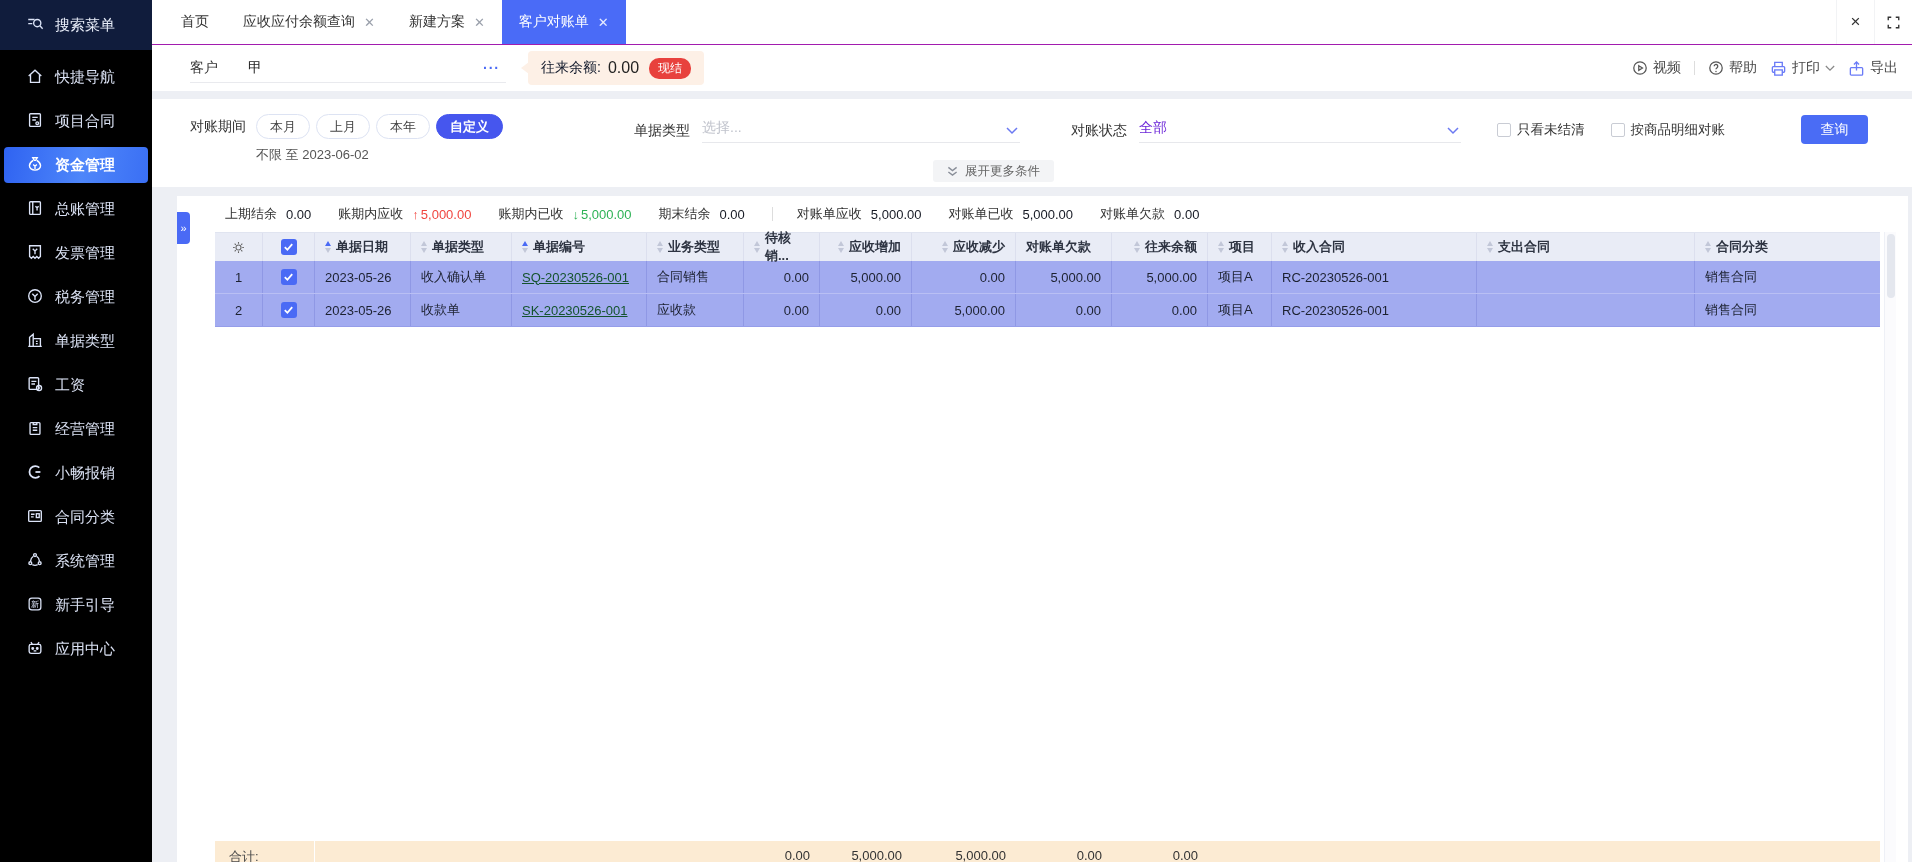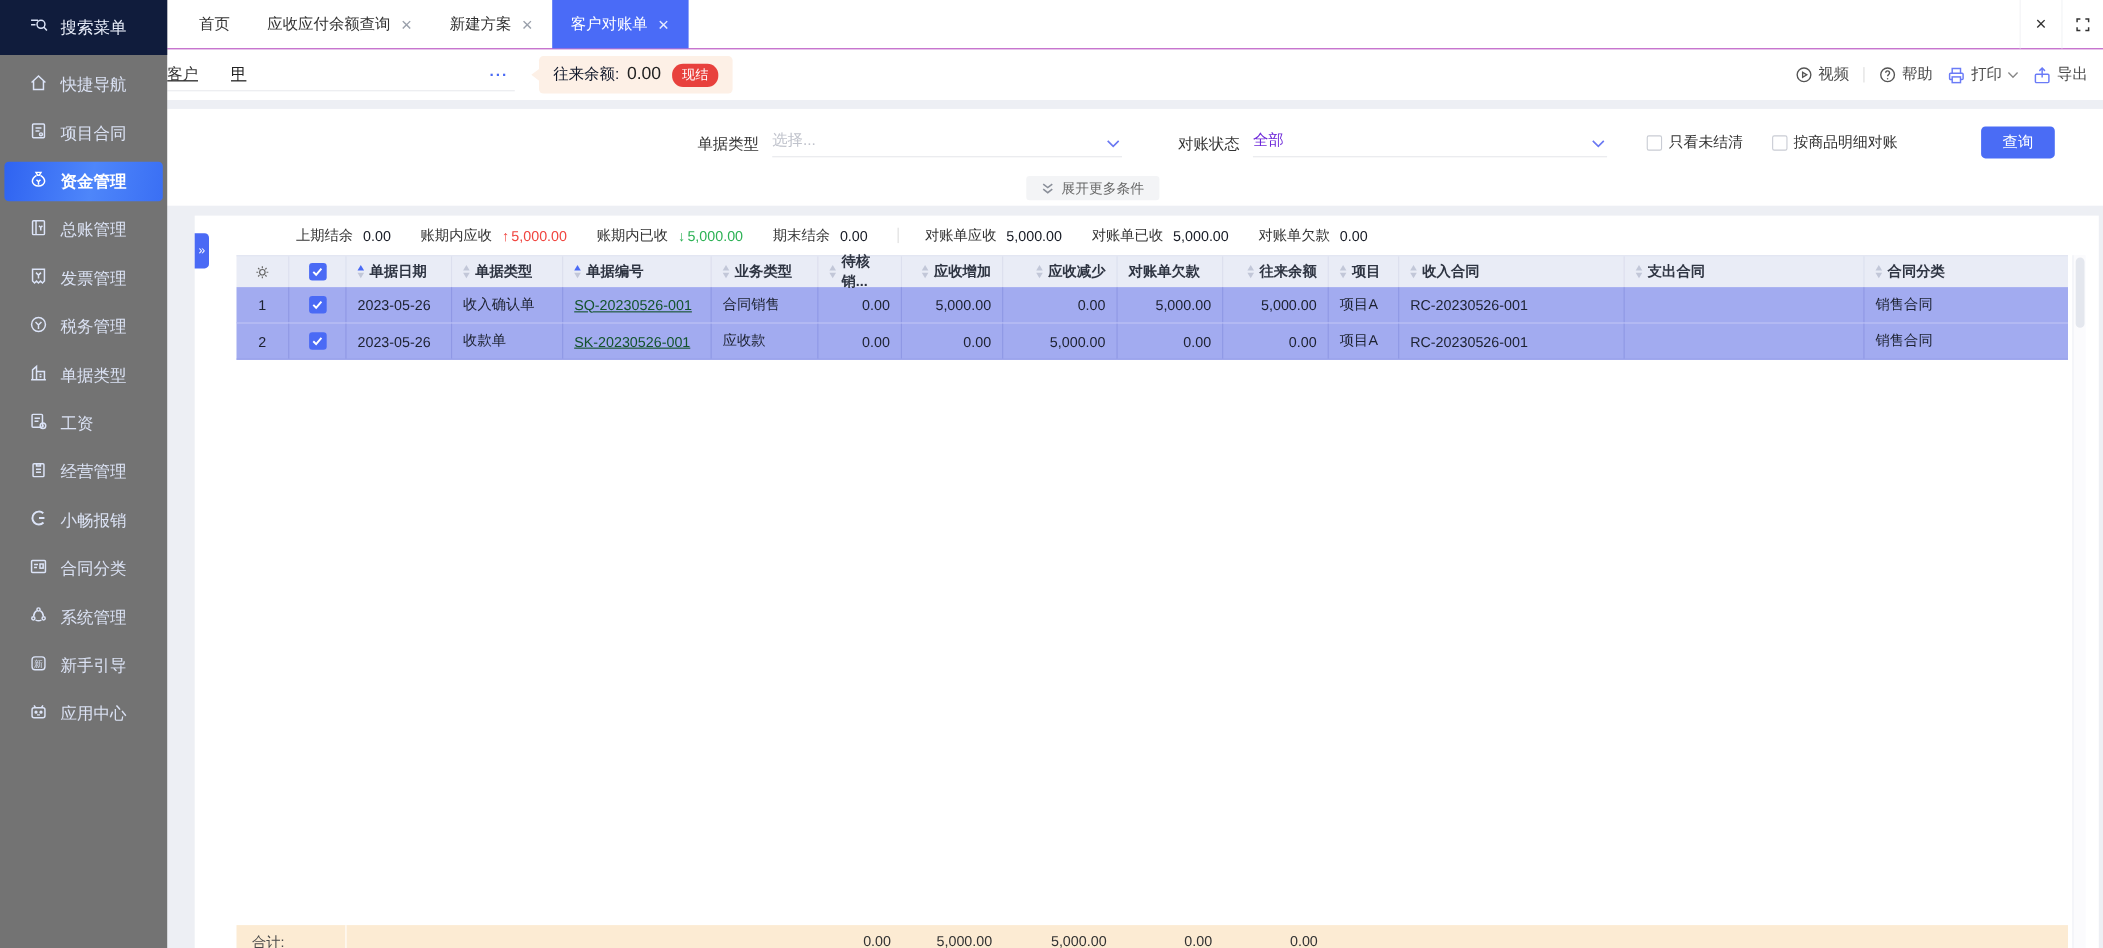--- a/index.html
+++ b/index.html
@@ -1,20 +1,20 @@
 <!DOCTYPE html>
 <html><head>
 <meta charset="utf-8">
 <style>
   * { box-sizing: border-box; margin: 0; padding: 0; }
   html,body { width:1912px; height:862px; overflow:hidden; background:#edeff4;
     font-family:"Liberation Sans", sans-serif; }
 
   
-  .sidebar { position:absolute; left:0; top:0; width:152px; height:862px; background:#737373; z-index:10; }
+  .sidebar { position:absolute; left:0; top:0; width:152px; height:862px; background:#000000; z-index:10; }
   .side-search { height:50px; display:flex; align-items:center; padding-left:26px; gap:11px;
     background:#101c3c; color:#e8edf9; font-size:15px; cursor:pointer; }
   .side-list { position:absolute; top:51px; left:0; right:0; }
   .side-item { height:36px; margin:8px 4px 0 4px; display:flex; align-items:center; gap:11px;
     padding-left:22px; color:#dbe2f4; font-size:15px; border-radius:4px; cursor:pointer; }
   .side-item.active { background:linear-gradient(100deg,#2f63f1 0%,#4e86fa 55%,#3a6ff4 100%);
     color:#fff; font-weight:bold; }
   .side-item svg, .side-search svg { flex:none; }
 
   
@@ -25,22 +25,22 @@
   .tab:first-child { margin-left:12px; }
   .tab .x { color:#9aa0ab; font-size:13px; }
   .tab.active { background:#4a6bf7; color:#fff; }
   .tab.active .x { color:#e7ecff; }
   .tabbar-right { margin-left:auto; display:flex; align-items:stretch; }
   .tb-icon { width:38px; display:flex; align-items:center; justify-content:center; cursor:pointer;
     border-left:1px solid #f2f3f5; color:#333; font-size:17px; }
 
   
   .toolbar { height:46px; background:#fff; display:flex; align-items:center; }
-  .cust-field { width:316px; height:30px; display:flex; align-items:center;
-    border-bottom:1px solid #e9eaee; position:relative;text-decoration:underline; }
+  .cust-field { margin-left:38px; width:316px; height:30px; display:flex; align-items:center;
+    border-bottom:1px solid #e9eaee; position:relative; }
   .cust-label { font-size:14px; color:#333; margin-right:30px; }
   .cust-value { font-size:14px; color:#222; }
   .dots { position:absolute; right:6px; color:#4a6af5; font-weight:bold; font-size:14px;
     letter-spacing:1px; cursor:pointer; }
   .bubble { margin-left:22px; height:34px; background:#fdf0e6; border-radius:4px;
     display:flex; align-items:center; padding:0 13px; position:relative; }
   .bubble:before { content:""; position:absolute; left:-7px; top:50%; margin-top:-6px;
     border-top:6px solid transparent; border-bottom:6px solid transparent; border-right:8px solid #fdf0e6; }
   .bubble .blabel { font-size:14px; color:#0f172a; }
   .bubble .bvalue { font-size:16px; color:#222; margin:0 10px 0 7px; }
@@ -81,21 +81,21 @@
   .expand-more { position:absolute; left:781px; top:61px; height:22px; background:#f3f4f6; border-radius:3px;
     display:flex; align-items:center; gap:7px; padding:0 14px; font-size:12.5px; color:#666; cursor:pointer; }
 
   
   .panel { position:absolute; left:25px; top:196px; width:1731px; bottom:0; background:#fff; overflow:hidden; }
   .side-flag { position:absolute; left:25px; top:212px; width:13px; height:32px; background:#4a6af5;
     color:#fff; border-radius:0 4px 4px 0; display:flex; align-items:center; justify-content:center;
     font-size:11px; z-index:11; cursor:pointer; }
 
   .summary { position:absolute; left:48px; top:6px; height:24px; display:flex; align-items:center;
-    font-size:13px; color:#333;margin-left:44px; }
+    font-size:13px; color:#333; }
   .sitem { display:flex; align-items:center; margin-right:27px; }
   .sitem .sl { margin-right:9px; }
   .sitem .sv { color:#161a24; }
   .sv.red { color:#f0453f; } .sv.green { color:#2eb256; }
   .arrow-up { color:#f0453f; font-weight:bold; margin-right:2px; }
   .arrow-down { color:#2eb256; font-weight:bold; margin-right:2px; }
   .sdiv { width:1px; height:14px; background:#ddd; margin:0 24px 0 0; }
 
   .table { position:absolute; left:38px; top:36px; width:1665px; }
   .thead { display:flex; height:29px; background:#e9ecf6; border-top:1px solid #e0e4f0; }
@@ -336,20 +336,32 @@
             <path d="M9 11V2M6.3 4.7L9 2l2.7 2.7"></path>
           </svg>
         <span>导出</span>
       </span>
     </div>
   </div>
 
   <div class="gap8"></div>
 
   <div class="filter">
+    <div class="g-period">
+      <div class="row1">
+        <span class="flabel">对账期间</span>
+        <div class="pills">
+          <span class="pill">本月</span>
+          <span class="pill">上月</span>
+          <span class="pill">本年</span>
+          <span class="pill active">自定义</span>
+        </div>
+      </div>
+      <div class="period-range">不限 至 2023-06-02</div>
+    </div>
 
     <div class="g-doctype">
       <span class="flabel">单据类型</span>
       <div class="select">
         <span class="ph">选择...</span>
         <svg width="12" height="8" viewBox="0 0 12 8" fill="none" stroke="#6b79f2" stroke-width="1.5">
             <path d="M1 1l5 5 5-5"></path>
           </svg>
       </div>
     </div>

